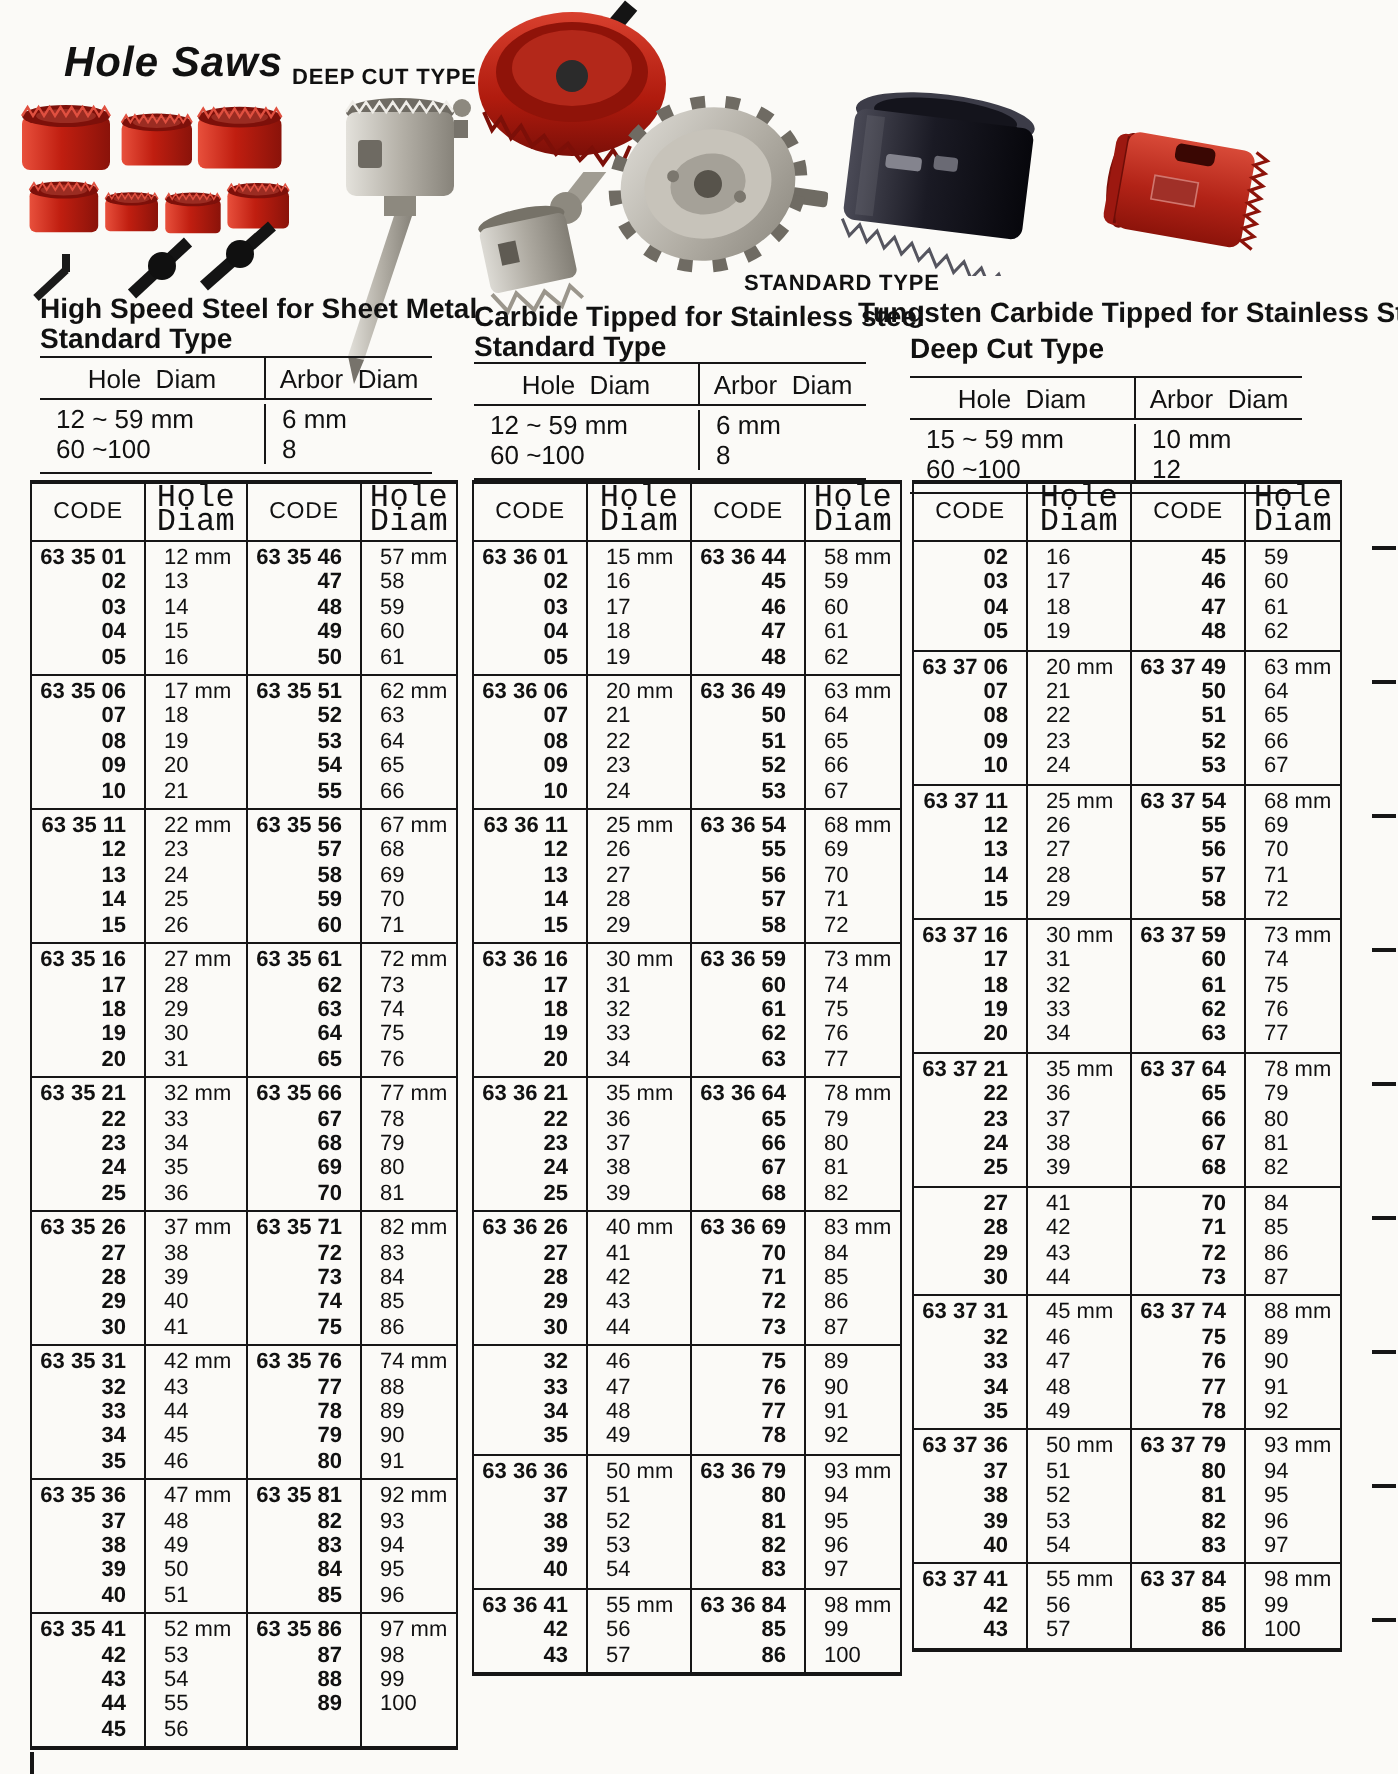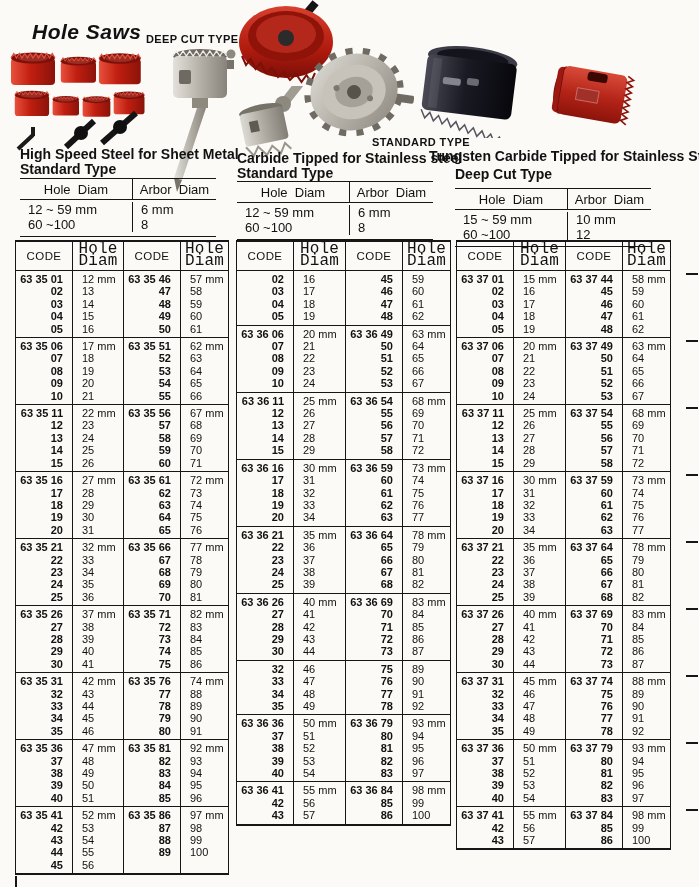--- a/index.html
+++ b/index.html
@@ -586,20 +586,26 @@
       </th>
       <th>CODE</th>
       <th>
         <span class="hl">Hole</span>
         <span class="hl">Diam</span>
       </th>
     </tr>
       </thead>
   <tbody>
         <tr>
+          <td class="code">63 36 01</td>
+          <td class="diam">15 mm</td>
+          <td class="code">63 36 44</td>
+          <td class="diam">58 mm</td>
+        </tr>
+        <tr>
           <td class="code">02</td>
           <td class="diam">16</td>
           <td class="code">45</td>
           <td class="diam">59</td>
         </tr>
         <tr>
           <td class="code">03</td>
           <td class="diam">17</td>
           <td class="code">46</td>
           <td class="diam">60</td>
@@ -873,26 +879,20 @@
       </th>
       <th>CODE</th>
       <th>
         <span class="hl">Hole</span>
         <span class="hl">Diam</span>
       </th>
     </tr>
       </thead>
   <tbody>
         <tr>
-          <td class="code">63 37 01</td>
-          <td class="diam">15 mm</td>
-          <td class="code">63 37 44</td>
-          <td class="diam">58 mm</td>
-        </tr>
-        <tr>
           <td class="code">02</td>
           <td class="diam">16</td>
           <td class="code">45</td>
           <td class="diam">59</td>
         </tr>
         <tr>
           <td class="code">03</td>
           <td class="diam">17</td>
           <td class="code">46</td>
           <td class="diam">60</td>
@@ -1032,26 +1032,20 @@
           <td class="diam">81</td>
         </tr>
         <tr>
           <td class="code">25</td>
           <td class="diam">39</td>
           <td class="code">68</td>
           <td class="diam">82</td>
         </tr>
       </tbody>
       <tbody>
-        <tr>
-          <td class="code">63 37 26</td>
-          <td class="diam">40 mm</td>
-          <td class="code">63 37 69</td>
-          <td class="diam">83 mm</td>
-        </tr>
         <tr>
           <td class="code">27</td>
           <td class="diam">41</td>
           <td class="code">70</td>
           <td class="diam">84</td>
         </tr>
         <tr>
           <td class="code">28</td>
           <td class="diam">42</td>
           <td class="code">71</td>

